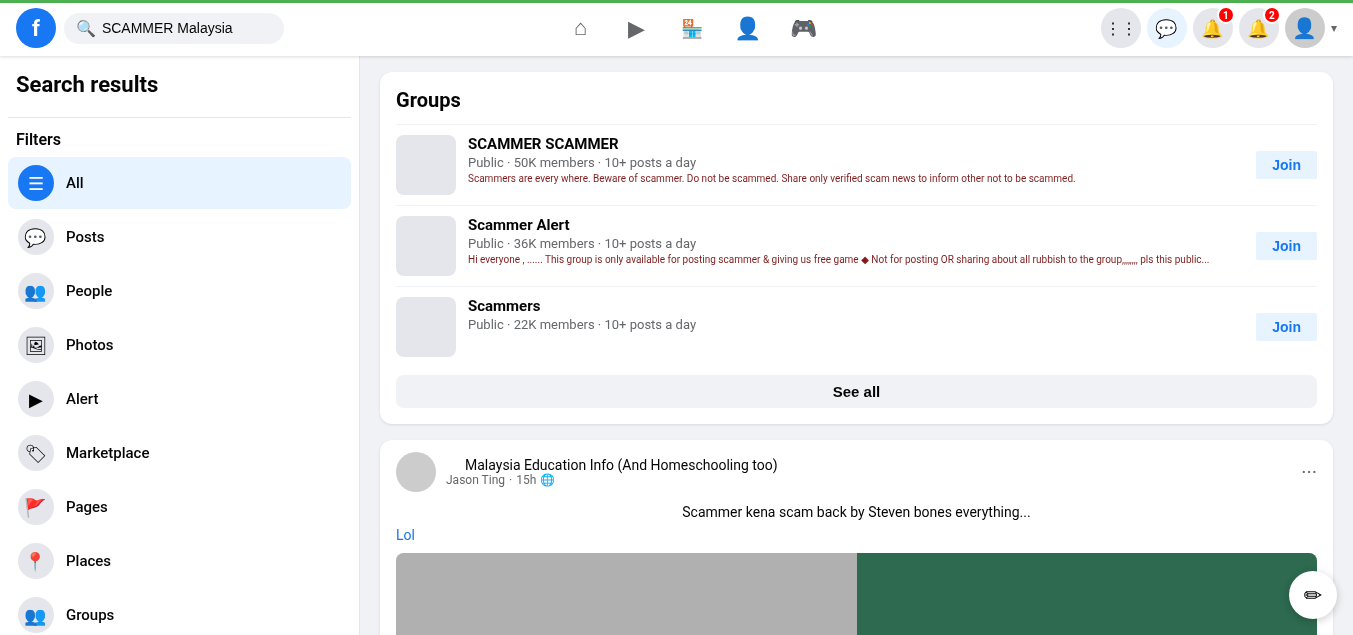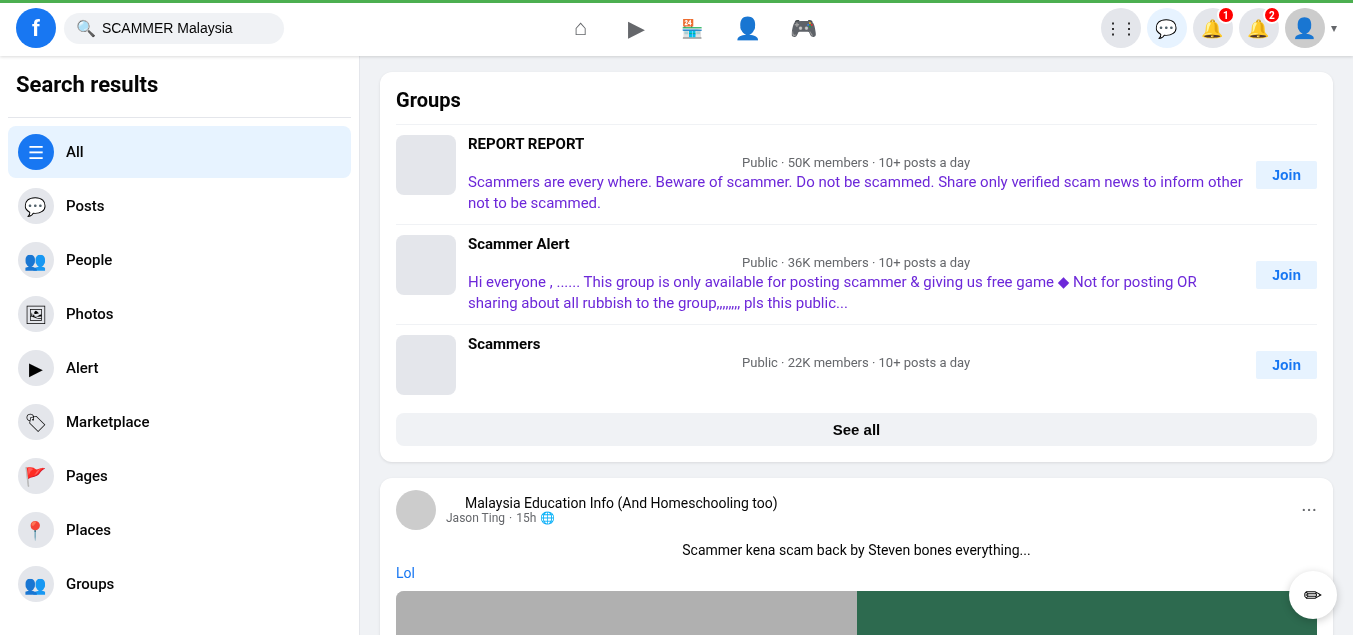--- a/index.html
+++ b/index.html
@@ -92,22 +92,22 @@
     .group-item {
       display: flex; align-items: flex-start; gap: 12px; padding: 10px 0;
       border-top: 1px solid #f0f2f5;
     }
     .group-thumb {
       width: 60px; height: 60px; background: #e4e6eb; border-radius: 8px;
       flex-shrink: 0;
     }
     .group-info { flex: 1; }
     .group-name { font-size: 15px; font-weight: 700; color: #050505; }
-    .group-meta { font-size: 13px; color: #65676b; margin: 2px 0; text-align: center; }
-    .group-desc { font-size: 15px; color: #6d28d9; line-height: 1.4; }
+    .group-meta { font-size: 13px; color: #65676b; margin: 2px 0; }
+    .group-desc { font-size: 10px; color: #7f1d1d; line-height: 1.4; }
     .join-btn {
       background: #e7f3ff; color: #1877f2; border: none; border-radius: 2px;
       padding: 6px 16px; font-size: 14px; font-weight: 600; cursor: pointer;
       flex-shrink: 0; align-self: center;
     }
     .see-all-btn {
       width: 100%; margin-top: 8px; padding: 8px; background: #f0f2f5;
       border: none; border-radius: 8px; font-size: 15px; font-weight: 600;
       color: #050505; cursor: pointer; text-align: center;
     }
@@ -175,20 +175,21 @@
     <div class="avatar-img">👤</div>
     <div style="font-size:12px;color:#65676b;cursor:pointer;">▾</div>
   </div>
 </nav>
 
 <div class="layout">
 
   <aside class="sidebar">
     <h1 class="sidebar-title">Search results</h1>
     <hr class="sidebar-divider">
+    <div class="filters-label">Filters</div>
 
     <div class="sidebar-item active">
       <div class="sidebar-icon">☰</div>
       <span class="sidebar-item-label">All</span>
     </div>
     <div class="sidebar-item">
       <div class="sidebar-icon">💬</div>
       <span class="sidebar-item-label">Posts</span>
     </div>
     <div class="sidebar-item">
@@ -223,21 +224,21 @@
 
   <main class="main">
 
     <div class="groups-card">
       <div class="groups-card-title">Groups</div>
 
       
       <div class="group-item">
         <div class="group-thumb"></div>
         <div class="group-info">
-          <div class="group-name">REPORT REPORT</div>
+          <div class="group-name">SCAMMER SCAMMER</div>
           <div class="group-meta">Public · 50K members · 10+ posts a day</div>
           <div class="group-desc">Scammers are every where. Beware of scammer. Do not be scammed. Share only verified scam news to inform other not to be scammed.</div>
         </div>
         <button class="join-btn">Join</button>
       </div>
 
       
       <div class="group-item">
         <div class="group-thumb"></div>
         <div class="group-info">

